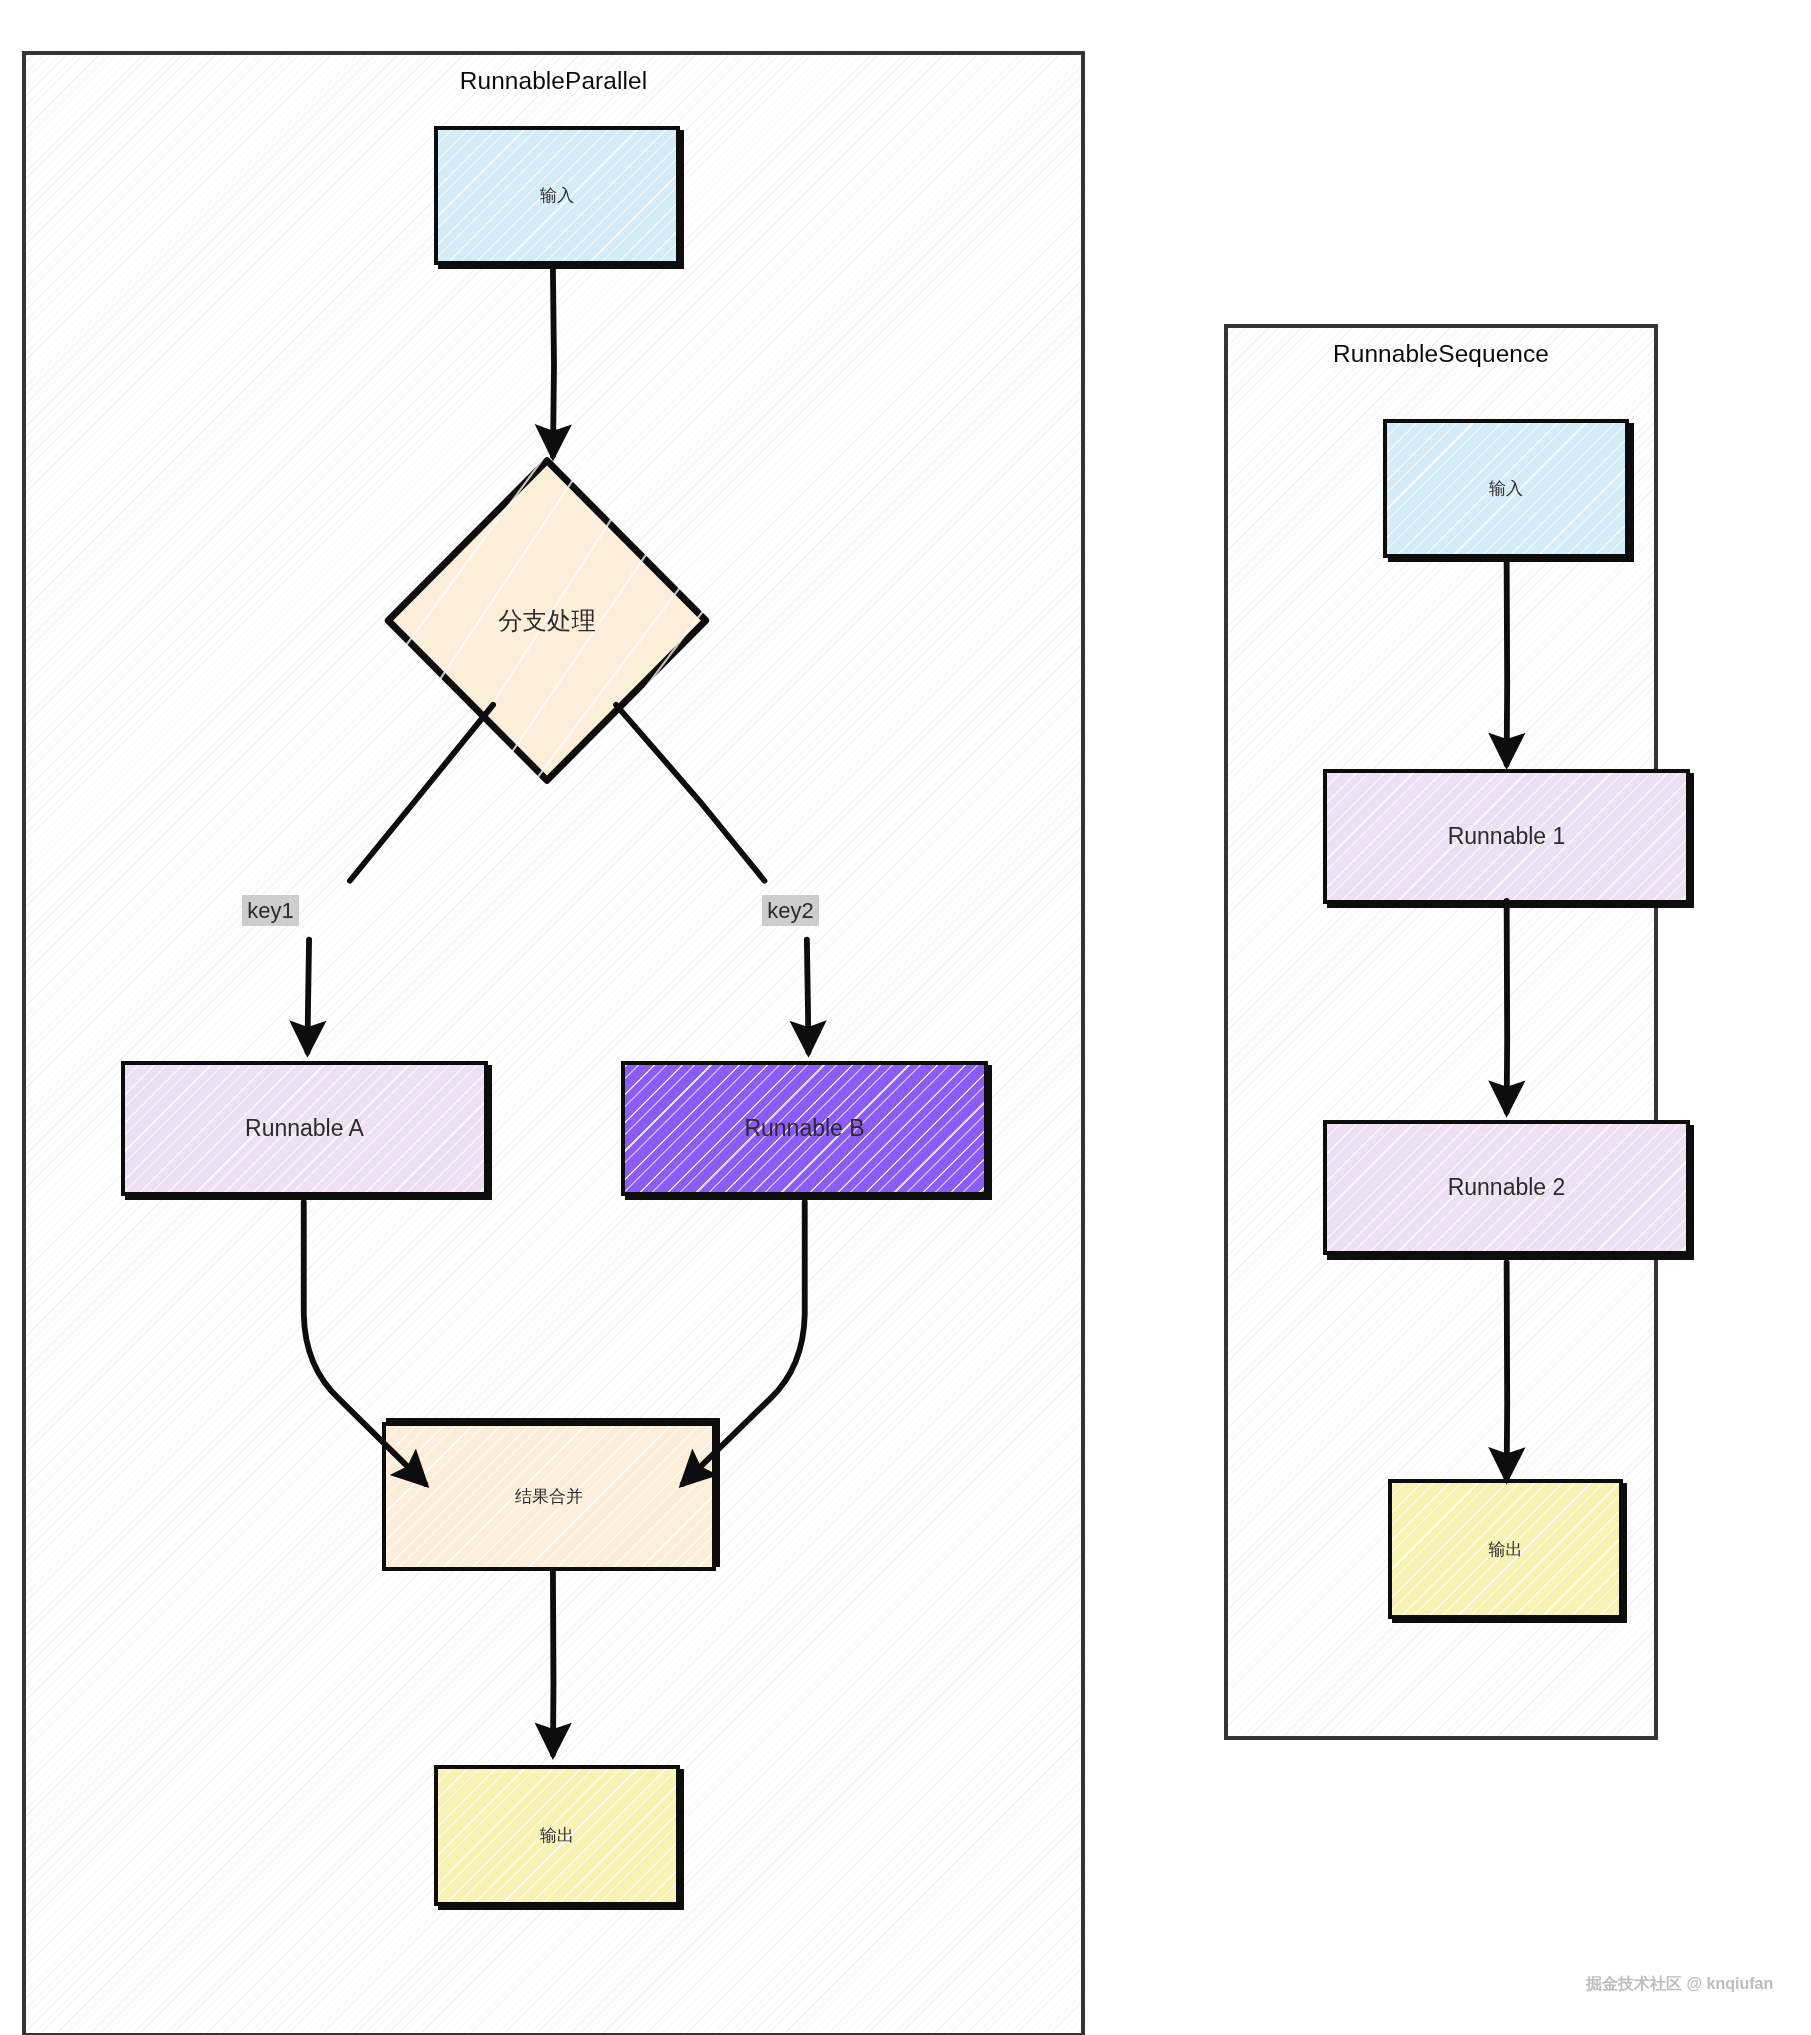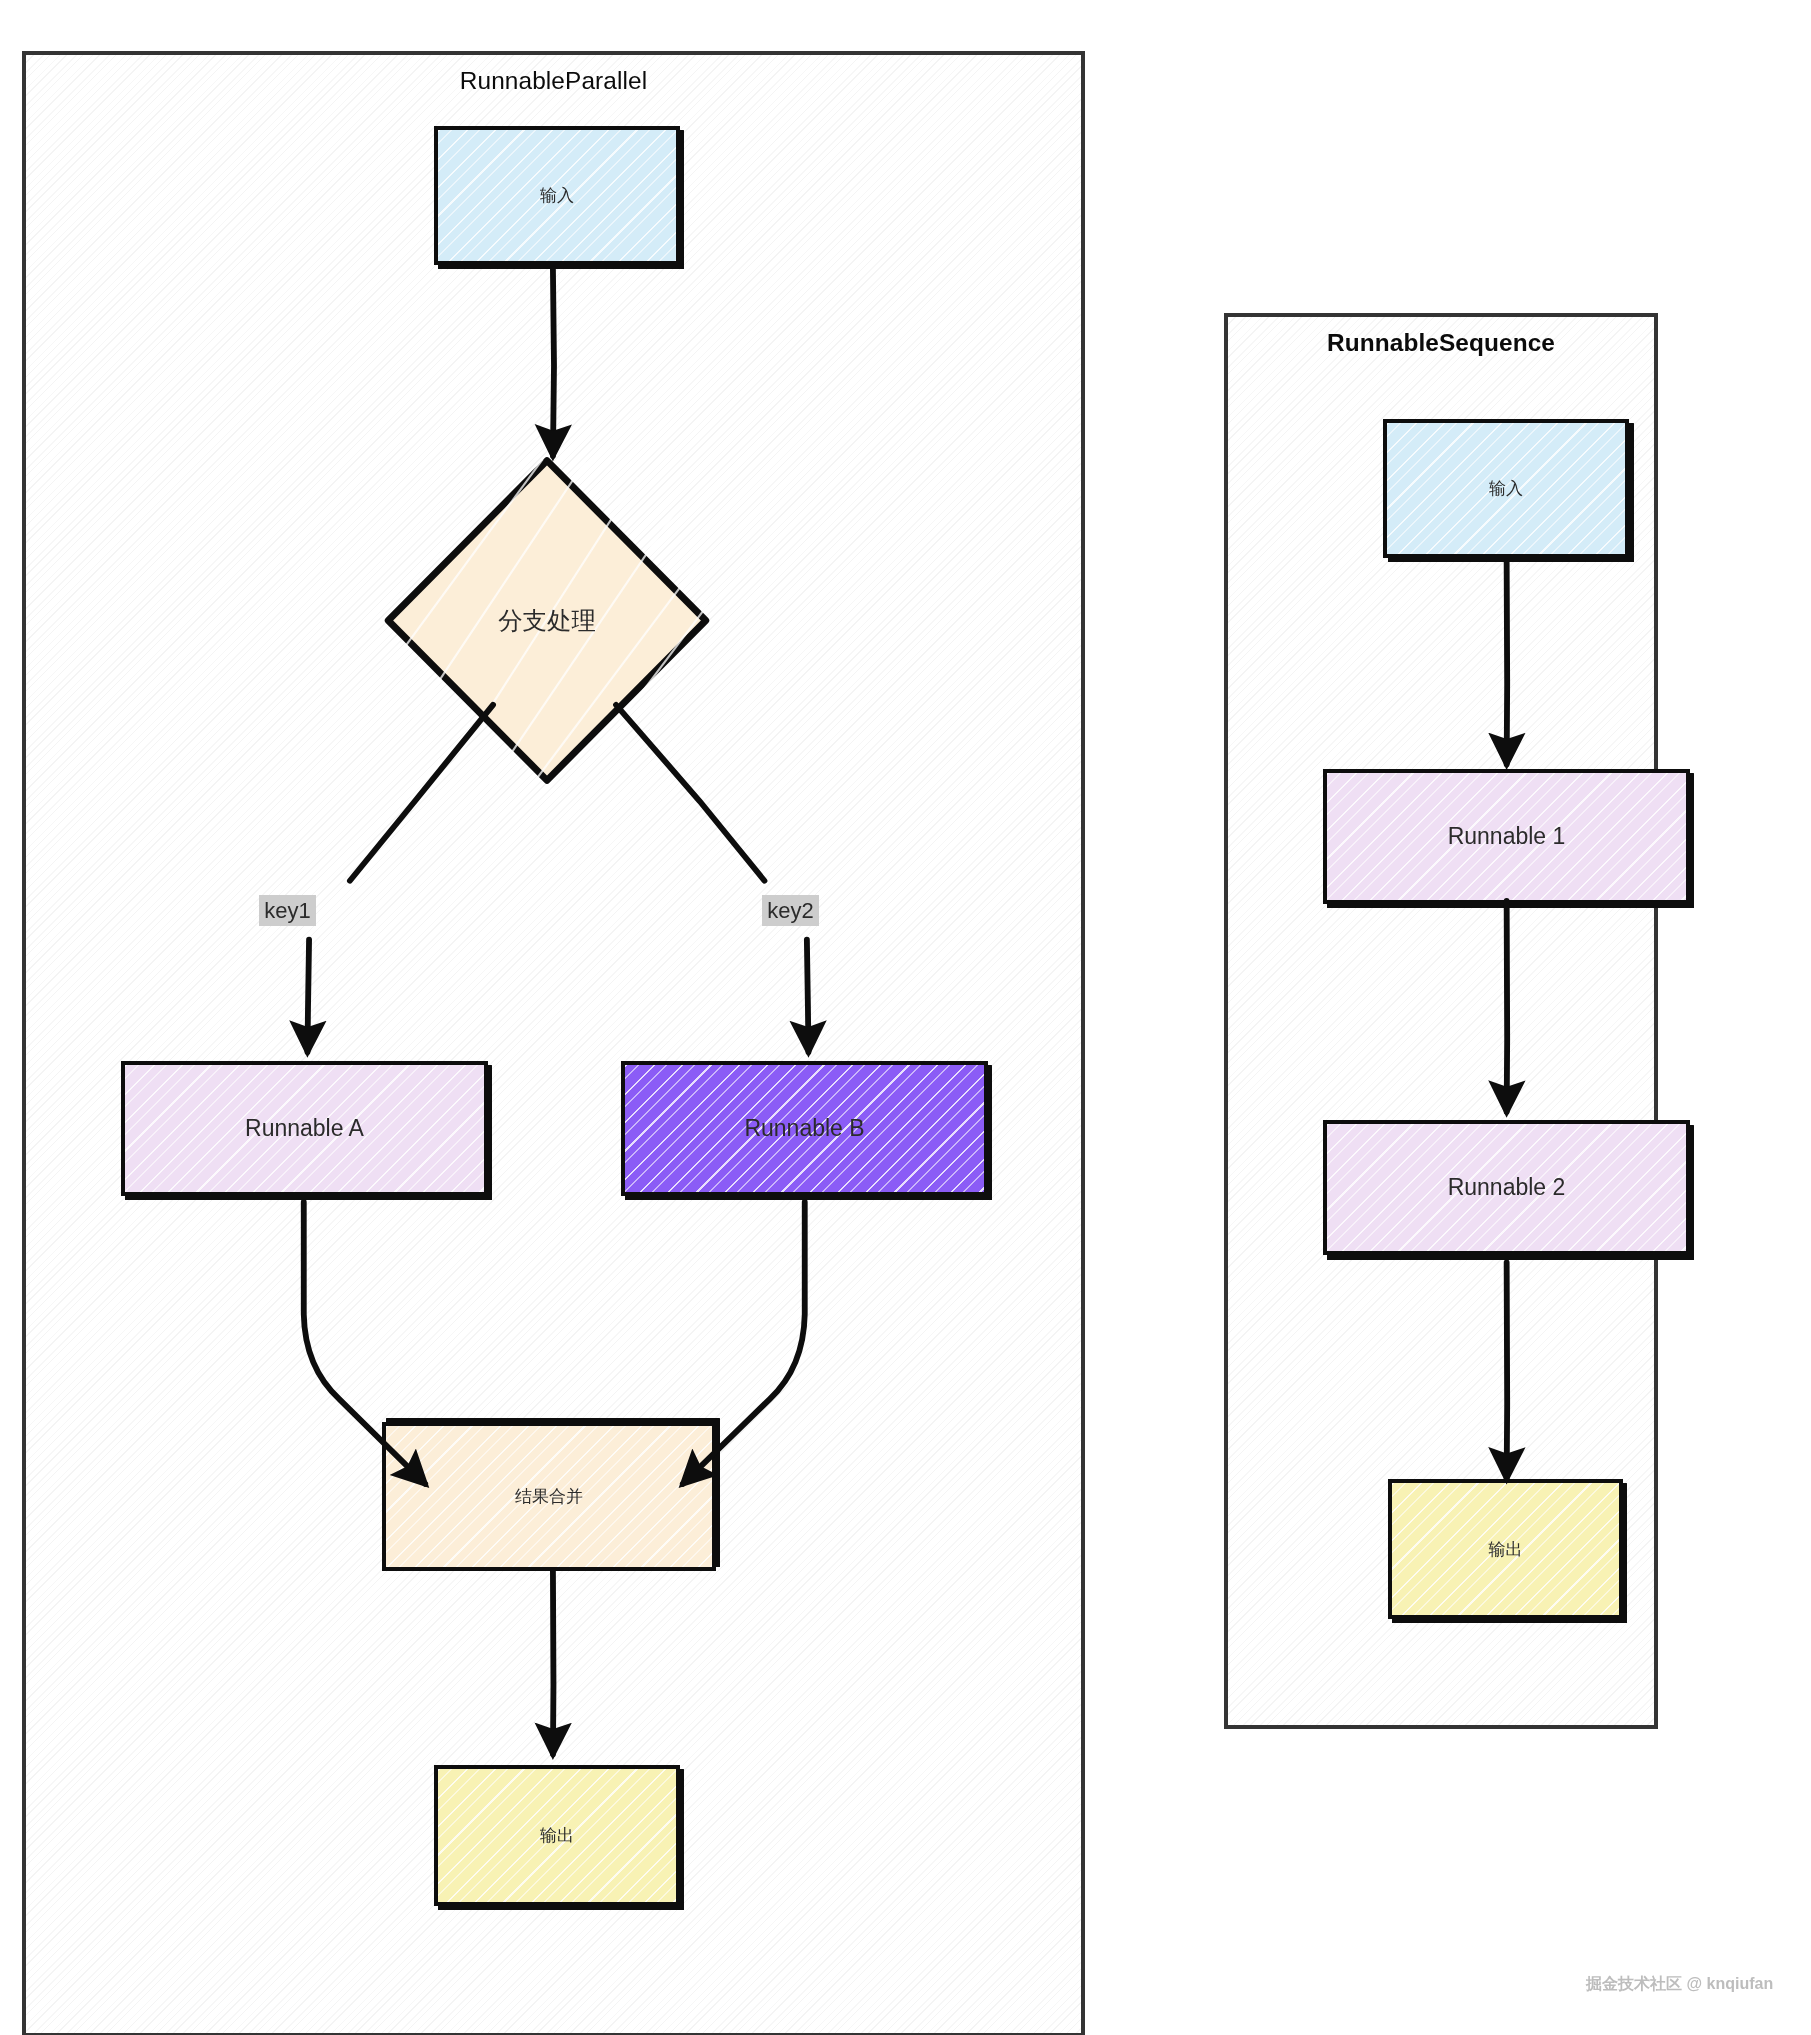--- a/index.html
+++ b/index.html
@@ -184,21 +184,21 @@
         <line x1="200" y1="620" x2="560" y2="90"></line>
         <line x1="40" y1="520" x2="380" y2="10"></line>
         <line x1="280" y1="620" x2="610" y2="180"></line>
         <line x1="10" y1="400" x2="300" y2="5"></line>
         <line x1="360" y1="615" x2="612" y2="280"></line>
       </g>
     </svg>
     <div class="dlabel">分支处理</div>
   </div>
 
-  <div class="edge-label" style="left:259px; top:895px;text-align:right;">key1</div>
+  <div class="edge-label" style="left:242px; top:895px;text-align:right;">key1</div>
   <div class="edge-label" style="left:762px; top:895px;">key2</div>
 
   <div class="node-shadow" style="left:125px; top:1065px; width:367px; height:135px;"></div>
   <div class="node node-hatch" style="left:121px; top:1061px; width:367px; height:135px; background:#efdff4;">
     <span class="label">Runnable A</span>
   </div>
 
   <div class="node-shadow" style="left:625px; top:1065px; width:367px; height:135px;"></div>
   <div class="node node-hatch" style="left:621px; top:1061px; width:367px; height:135px; background:#8b5cf6;">
     <span class="label">Runnable B</span>
@@ -207,21 +207,21 @@
   <div class="node-shadow" style="left:386px; top:1418px; width:334px; height:149px;"></div>
   <div class="node node-hatch cn" style="left:382px; top:1414px; width:334px; height:149px; background:#fceed8;margin-top:8px;">
     <span class="label">结果合并</span>
   </div>
 
   <div class="node-shadow" style="left:438px; top:1769px; width:246px; height:141px;"></div>
   <div class="node node-hatch cn" style="left:434px; top:1765px; width:246px; height:141px; background:#f8f2b4;">
     <span class="label">输出</span>
   </div>
 
-  <div class="container-panel hatch-bg" style="left:1224px; top:313px; width:434px; height:1416px;font-weight:bold;">
+  <div class="container-panel hatch-bg" style="left:1224px; top:324px; width:434px; height:1416px;">
     <div class="container-title">RunnableSequence</div>
   </div>
 
   <div class="node-shadow" style="left:1388px; top:423px; width:246px; height:139px;"></div>
   <div class="node node-hatch cn" style="left:1383px; top:419px; width:246px; height:139px; background:#d4ecf8;">
     <span class="label">输入</span>
   </div>
 
   <div class="node-shadow" style="left:1327px; top:773px; width:367px; height:135px;"></div>
   <div class="node node-hatch" style="left:1323px; top:769px; width:367px; height:135px; background:#efdff4;">

